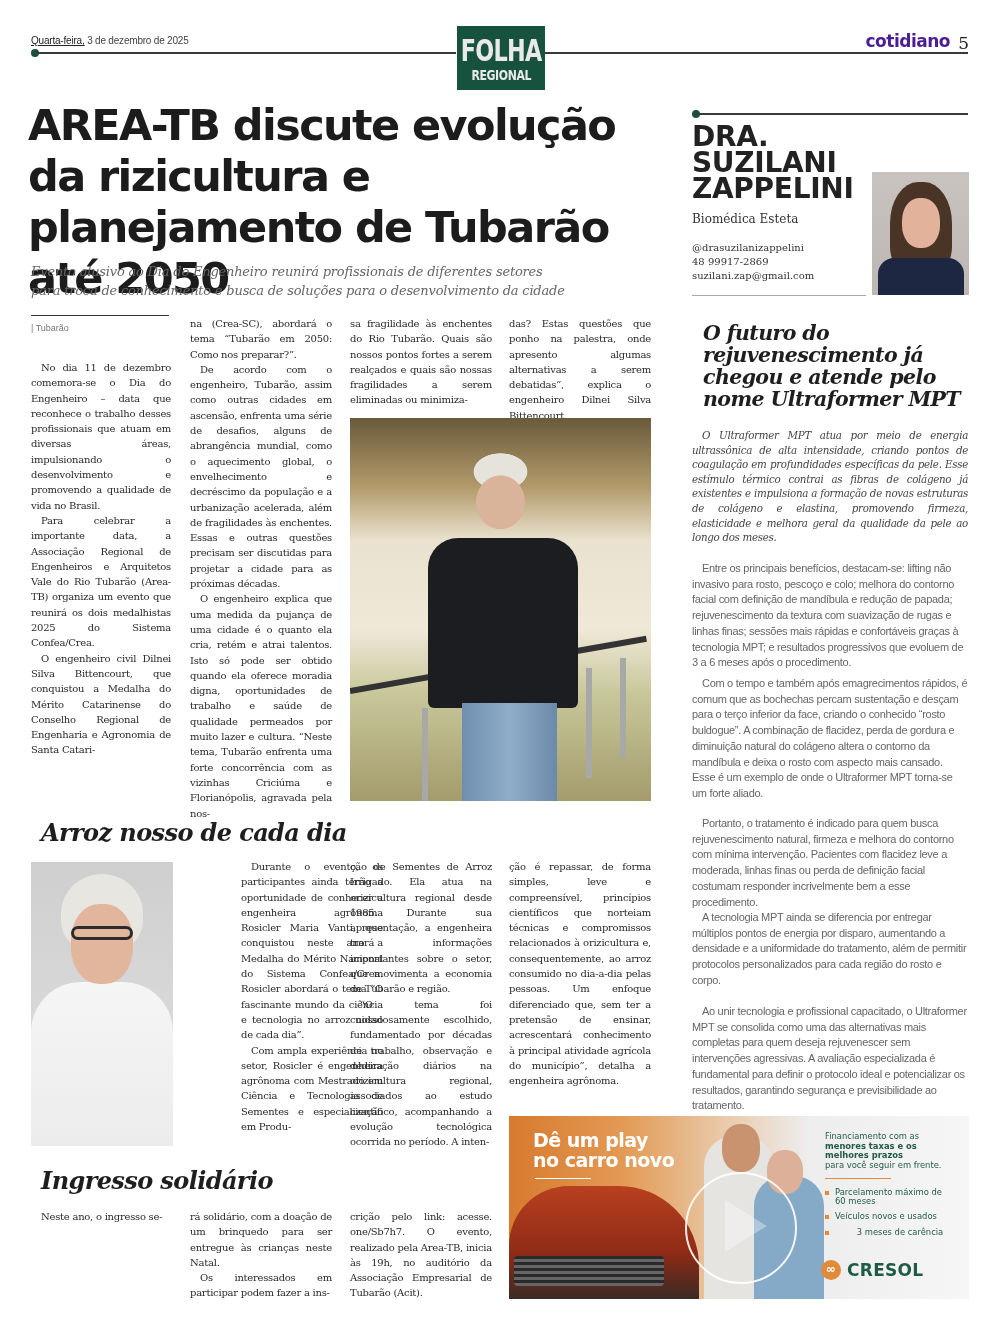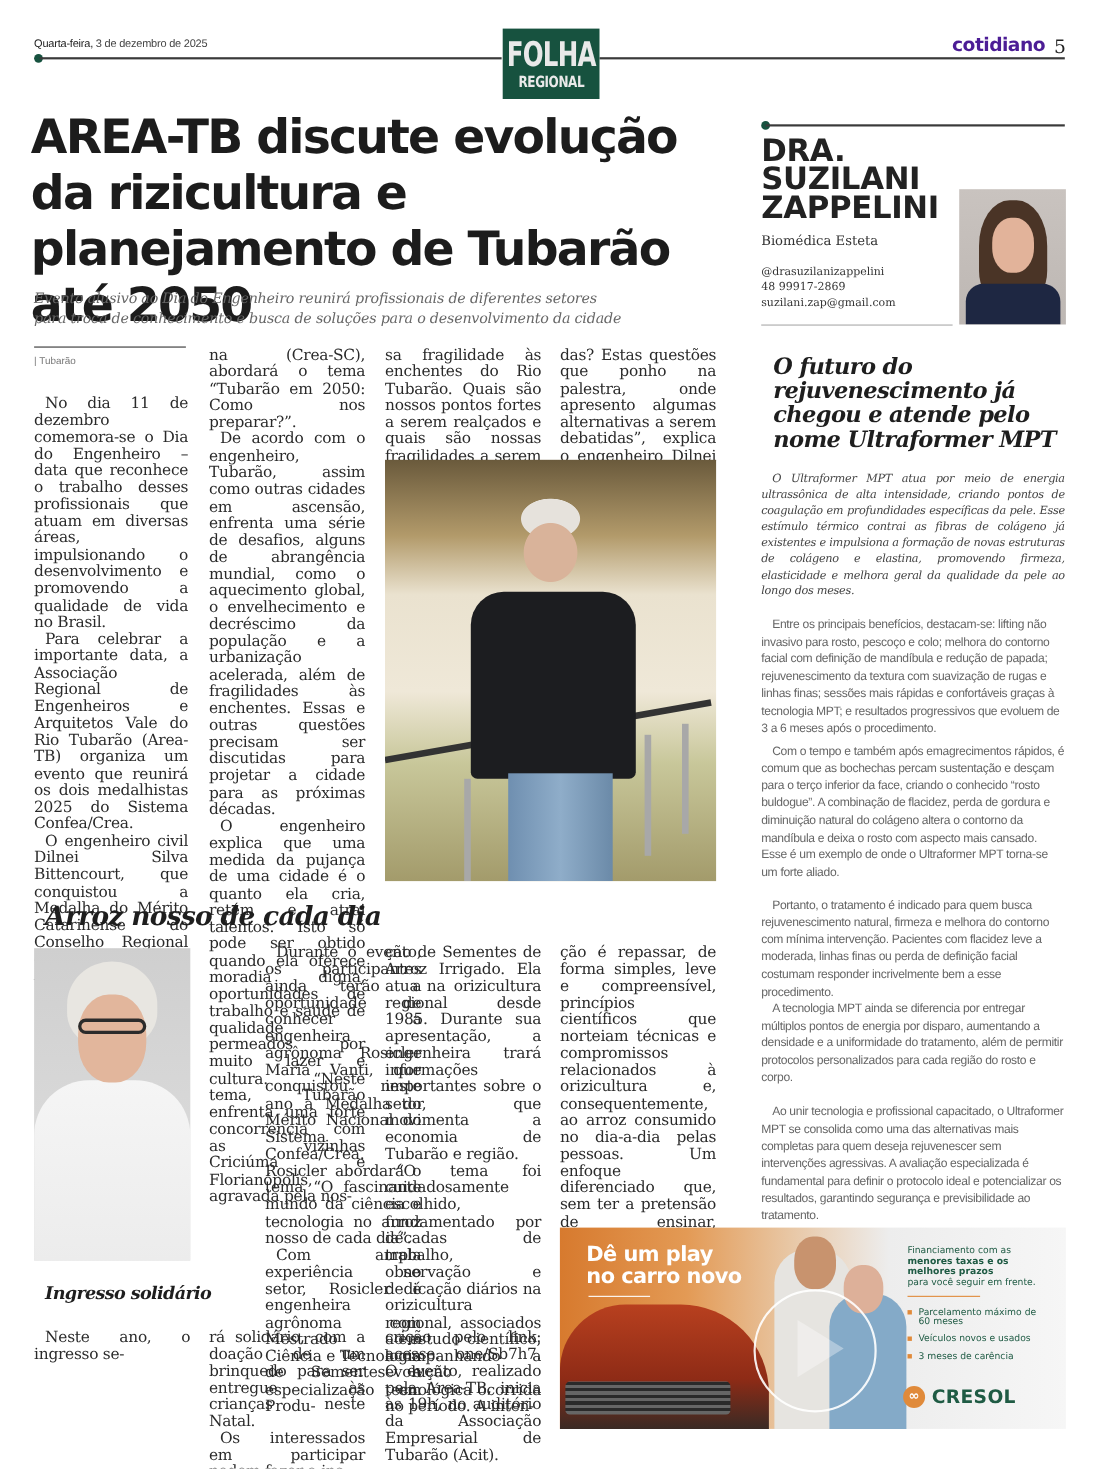--- a/index.html
+++ b/index.html
@@ -1,37 +1,37 @@
 <!DOCTYPE html>
 <html><head>
 <meta charset="utf-8">
 <style>
   * { box-sizing: border-box; margin: 0; padding: 0; }
   html, body { width: 1000px; height: 1335px; background: #ffffff; overflow: hidden; }
   body { position: relative; font-family: "DejaVu Serif", serif; color: #222; }
 
   
   .date { position: absolute; left: 31px; top: 35px; font-family: "Liberation Sans", sans-serif; font-size: 10px; color: #444; letter-spacing: -0.2px; }
-  .date b { font-weight: normal; color: #222; }
+  .date b { font-weight: normal; color: #222; text-decoration: underline; }
   .rule-top { position: absolute; top: 52px; height: 2px; background: #3a3a3a; }
   .rule-top.left { left: 36px; width: 420px; }
   .rule-top.right { left: 545px; width: 423px; }
   .dot { position: absolute; width: 8px; height: 8px; border-radius: 50%; background: #17523f; }
   .logo { position: absolute; left: 457px; top: 26px; width: 88px; height: 64px; background: #17523f; color: #e9e9e9; display: flex; flex-direction: column; align-items: center; justify-content: center; font-family: "DejaVu Sans", sans-serif; font-weight: bold; line-height: 1; }
   .logo .l1 { font-size: 31px; letter-spacing: -1px; transform: scaleX(0.72); }
   .logo .l2 { font-size: 14px; letter-spacing: -0.5px; transform: scaleX(0.78); margin-top: 2px; }
   .section { position: absolute; right: 50px; top: 31px; font-family: "DejaVu Sans", sans-serif; font-weight: bold; font-size: 17px; color: #4c1d95; letter-spacing: -0.5px; }
   .pagenum { position: absolute; right: 31px; top: 33px; font-family: "DejaVu Serif", serif; font-size: 17px; color: #222; }
 
   
   .headline { position: absolute; left: 28px; top: 100px; width: 650px; font-family: "DejaVu Sans", sans-serif; font-weight: bold; font-size: 43px; line-height: 51px; color: #1c1c1c; letter-spacing: -1.6px; }
   .deck { position: absolute; left: 31px; top: 262px; width: 540px; font-family: "DejaVu Serif", serif; font-style: italic; font-size: 13px; line-height: 19px; color: #666; letter-spacing: -0.2px; }
 
   
-  .col { position: absolute; font-family: "DejaVu Serif", serif; font-size: 14px; line-height: 15.3px; color: #2a2a2a; text-align: justify; hyphens: manual; letter-spacing: -0.25px; }
+  .col { position: absolute; font-family: "DejaVu Serif", serif; font-size: 10px; line-height: 15.3px; color: #2a2a2a; text-align: justify; hyphens: manual; letter-spacing: -0.25px; }
   .col p { text-indent: 10px; }
   .col p.noind { text-indent: 0; }
   .byline-rule { position: absolute; left: 31px; top: 315px; width: 138px; height: 1px; background: #333; }
   .byline { position: absolute; left: 31px; top: 323px; font-family: "Liberation Sans", sans-serif; font-size: 9px; color: #777; }
 
   
   .photo { position: absolute; overflow: hidden; }
   .photo-man { left: 350px; top: 418px; width: 301px; height: 383px;
     background:
       radial-gradient(ellipse 40px 44px at 50% 22%, #d9b39a 60%, transparent 62%),
@@ -152,21 +152,21 @@
   <p>Com ampla experiência no setor, Rosicler é engenheira agrônoma com Mestrado em Ciência e Tecnologia de Sementes e especialização em Produ-</p>
 </div>
 <div class="col" style="left:350px; top:859px; width:142px;">
   <p class="noind">ção de Sementes de Arroz Irrigado. Ela atua na orizicultura regional desde 1985. Durante sua apresentação, a engenheira trará informações importantes sobre o setor, que movimenta a economia de Tubarão e região.</p>
   <p>“O tema foi cuidadosamente escolhido, fundamentado por décadas de trabalho, observação e dedicação diários na orizicultura regional, associados ao estudo científico, acompanhando a evolução tecnológica ocorrida no período. A inten-</p>
 </div>
 <div class="col" style="left:509px; top:859px; width:142px;">
   <p class="noind">ção é repassar, de forma simples, leve e compreensível, princípios científicos que norteiam técnicas e compromissos relacionados à orizicultura e, consequentemente, ao arroz consumido no dia-a-dia pelas pessoas. Um enfoque diferenciado que, sem ter a pretensão de ensinar, acrescentará conhecimento à principal atividade agrícola do município”, detalha a engenheira agrônoma.</p>
 </div>
 
-<h2 class="subhead" style="left:41px; top:1166px; font-size:16px;">Ingresso solidário</h2>
+<h2 class="subhead" style="left:41px; top:1166px; font-size:24px;">Ingresso solidário</h2>
 <div class="col" style="left:31px; top:1209px; width:142px;">
   <p>Neste ano, o ingresso se-</p>
 </div>
 <div class="col" style="left:190px; top:1209px; width:142px;">
   <p class="noind">rá solidário, com a doação de um brinquedo para ser entregue às crianças neste Natal.</p>
   <p>Os interessados em participar podem fazer a ins-</p>
 </div>
 <div class="col" style="left:350px; top:1209px; width:142px;">
   <p class="noind">crição pelo link: acesse. one/Sb7h7. O evento, realizado pela Area-TB, inicia às 19h, no auditório da Associação Empresarial de Tubarão (Acit).</p>
 </div>
@@ -223,18 +223,18 @@
   <div class="slogan-rule"></div>
   <div class="fin">
     <div>Financiamento com as</div>
     <div><b>menores taxas e os</b></div>
     <div><b>melhores prazos</b></div>
     <div>para você seguir em frente.</div>
   </div>
   <div class="fin-rule"></div>
   <div class="bul" style="top:72px; width:120px;">Parcelamento máximo de 60 meses</div>
   <div class="bul" style="top:96px; width:140px;">Veículos novos e usados</div>
-  <div class="bul" style="top:112px; width:140px;">3 meses de carência</div>
+  <div class="bul" style="top:112px; width:140px;text-align:center;">3 meses de carência</div>
   <div class="brand">
     <span class="brand-mark"></span>
     <span>CRESOL</span>
   </div>
 </div>
 
 </body></html>

